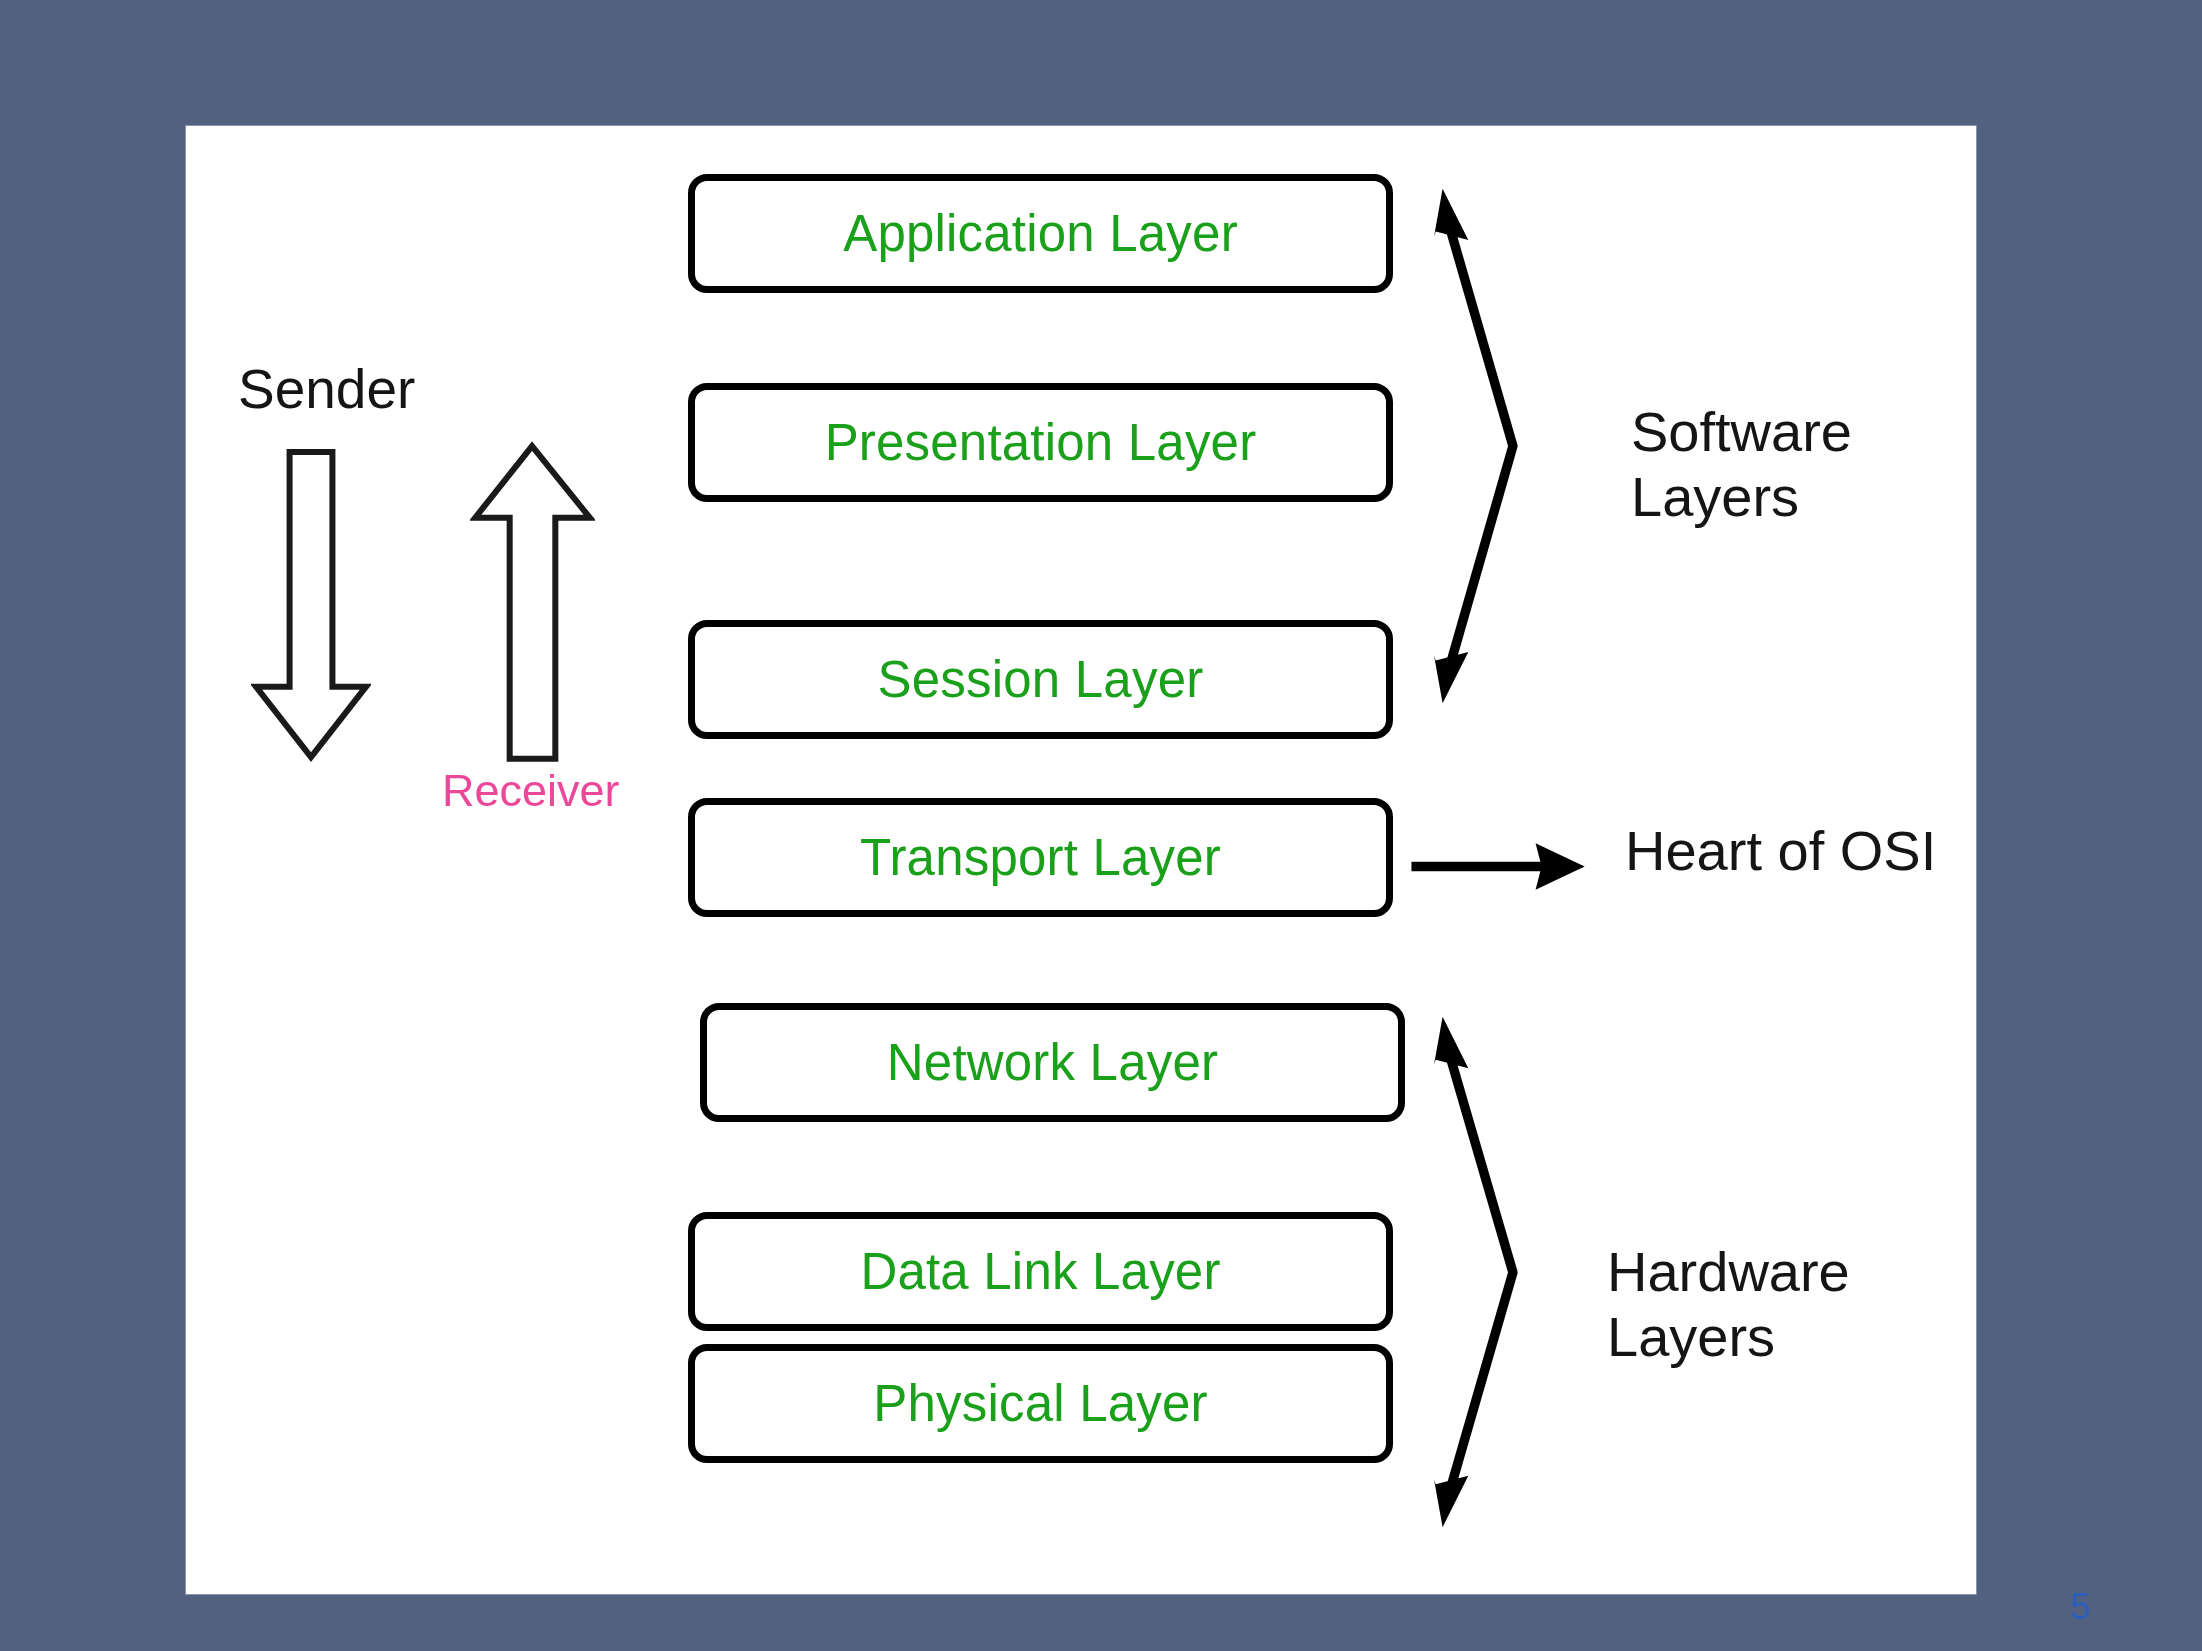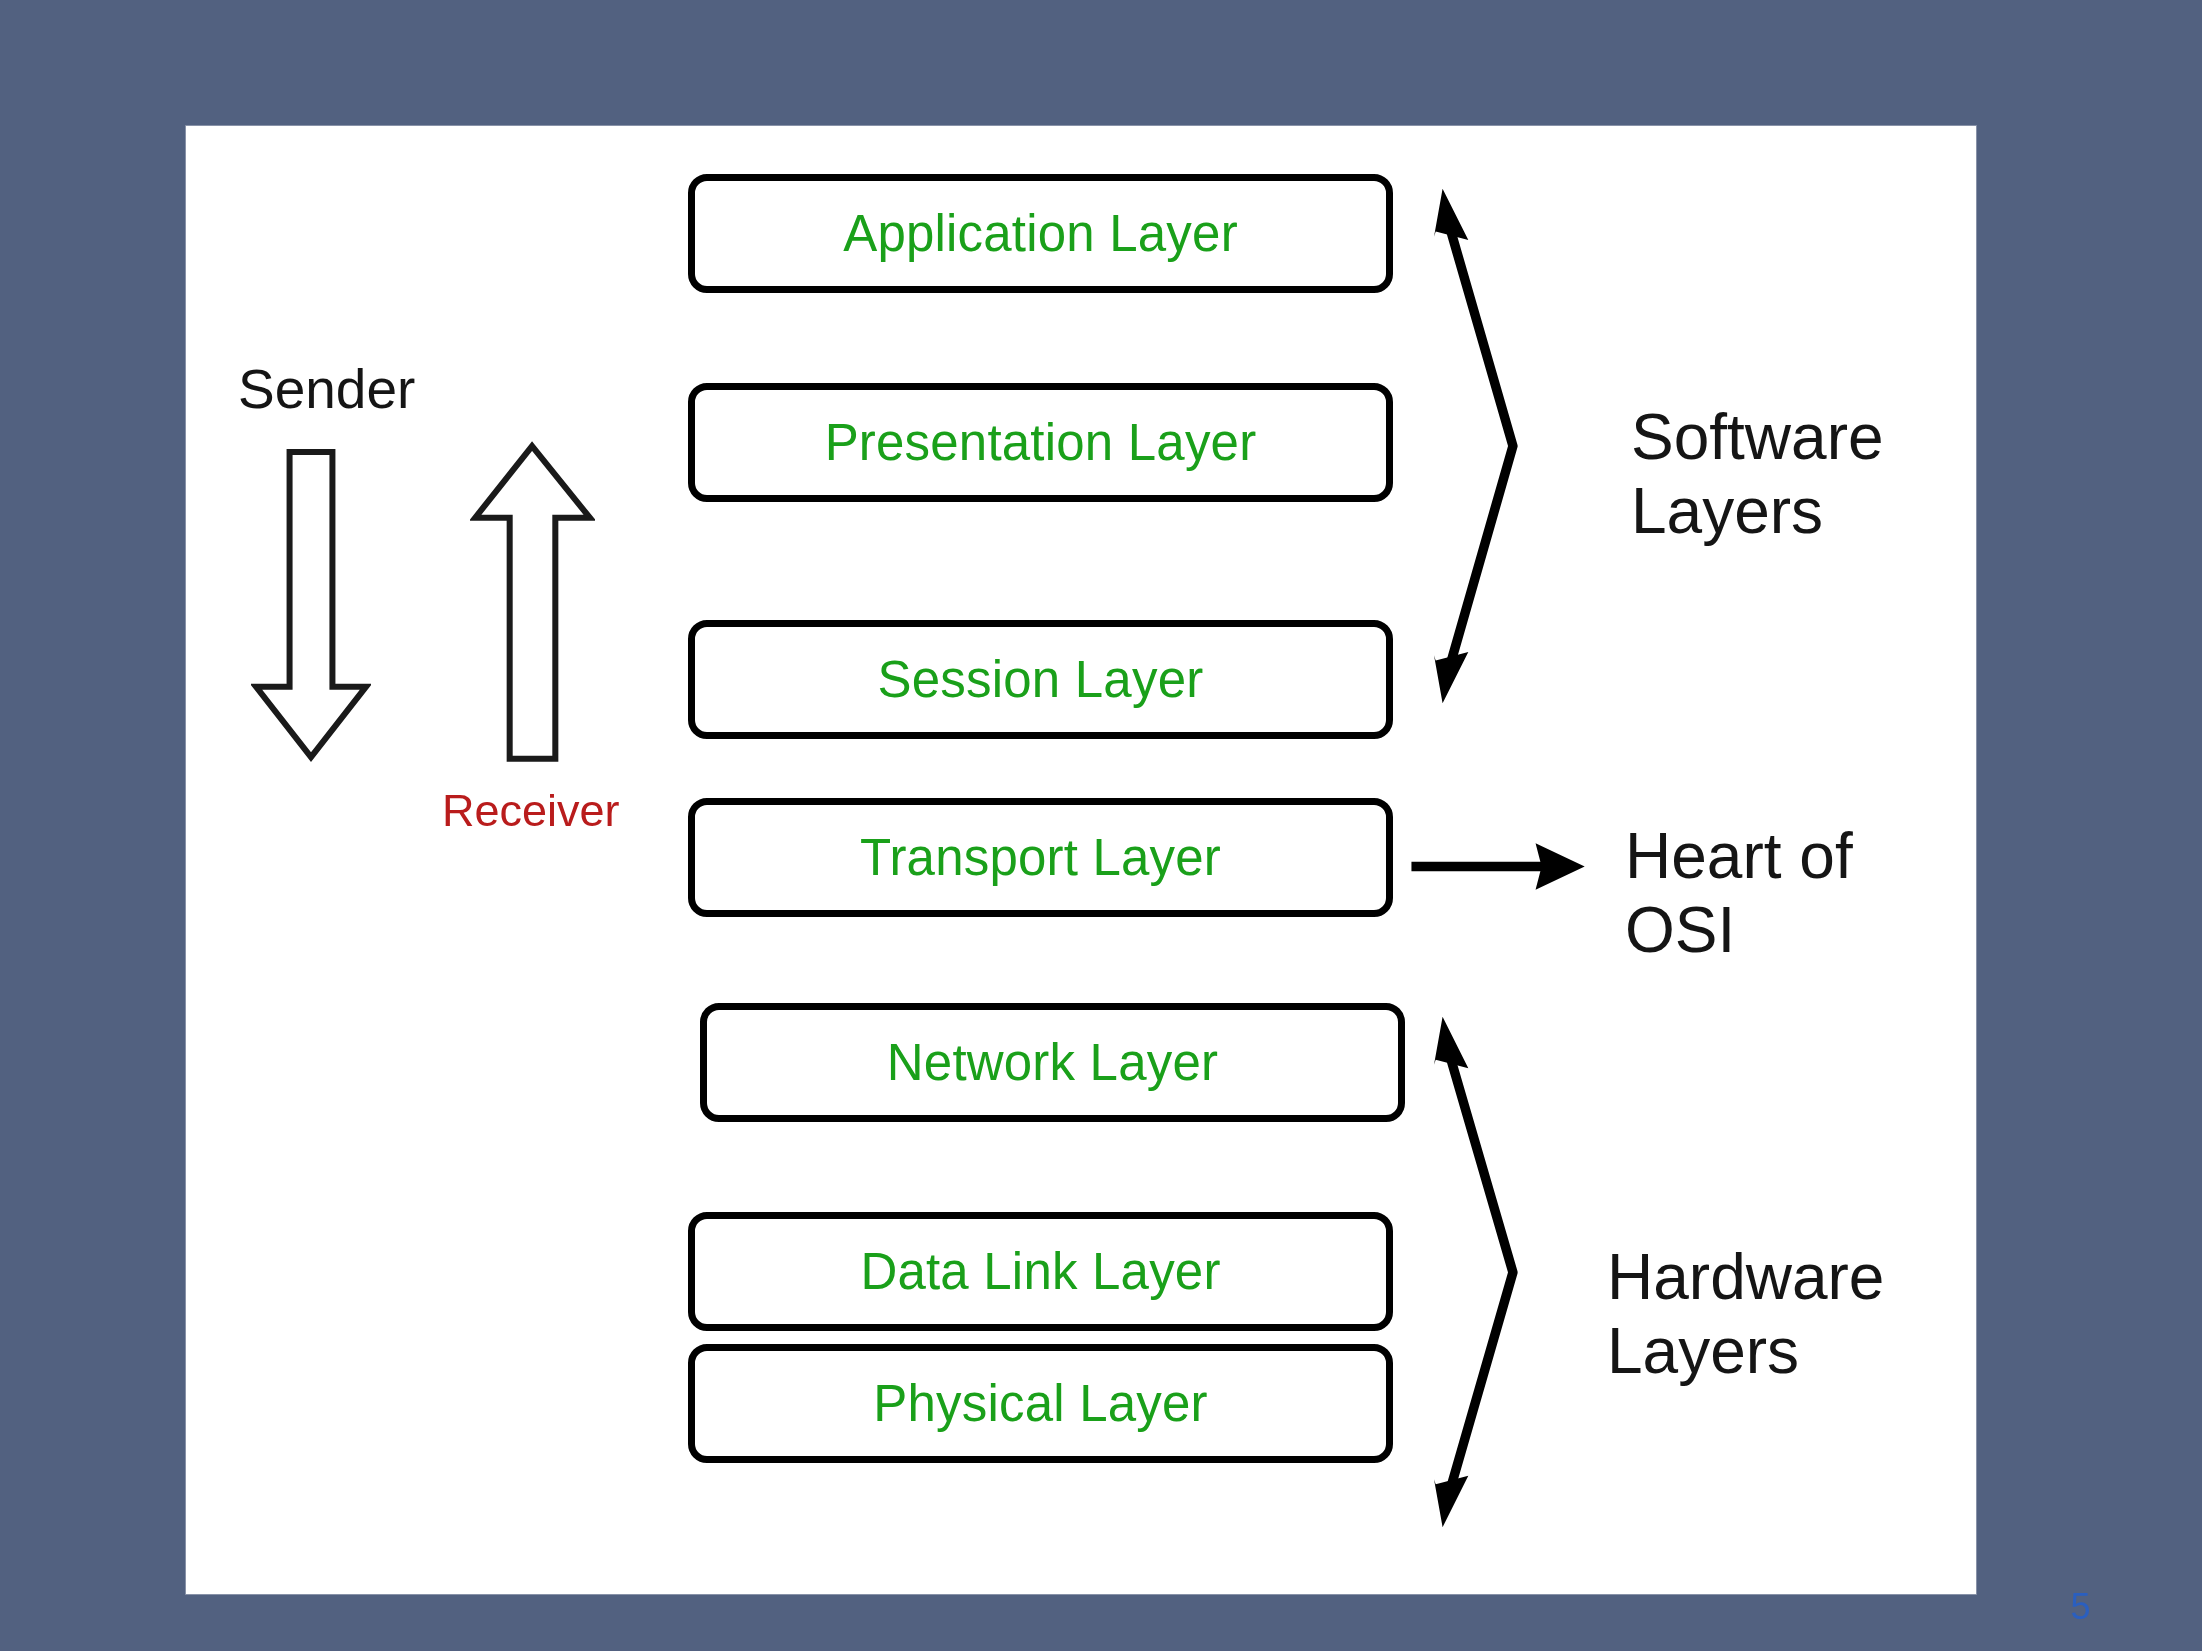--- a/index.html
+++ b/index.html
@@ -80,23 +80,22 @@
     top: 231px;    
     font-size: 55px;
     color: #151515;
     white-space: nowrap;
   }
   #receiver-label {
     position: absolute;
     left: 256px;   
     top: 639px;    
     font-size: 45px;
-    color: #b91c1c;
+    color: #ec4899;
     white-space: nowrap;
-    margin-top: 20px;
   }
   #sender-arrow {
     position: absolute;
     left: 65px;
     top: 322px;
     width: 120px;
     height: 314px;
   }
   #receiver-arrow {
     position: absolute;
@@ -124,21 +123,21 @@
   }
   #heart-arrow {
     left: 1222px;
     top: 706px;
     width: 181px;
     height: 69px;
   }
 
   .annot-label {
     position: absolute;
-    font-size: 64px;
+    font-size: 56px;
     color: #151515;
     line-height: 1.16;
     white-space: pre-line;
   }
   #software-label { left: 1445px; top: 274px; }
   #hardware-label { left: 1421px; top: 1086px; margin-top: 28px; }
   #heart-label    { left: 1439px; top: 693px; }
 </style>
 </head>
 <body>

